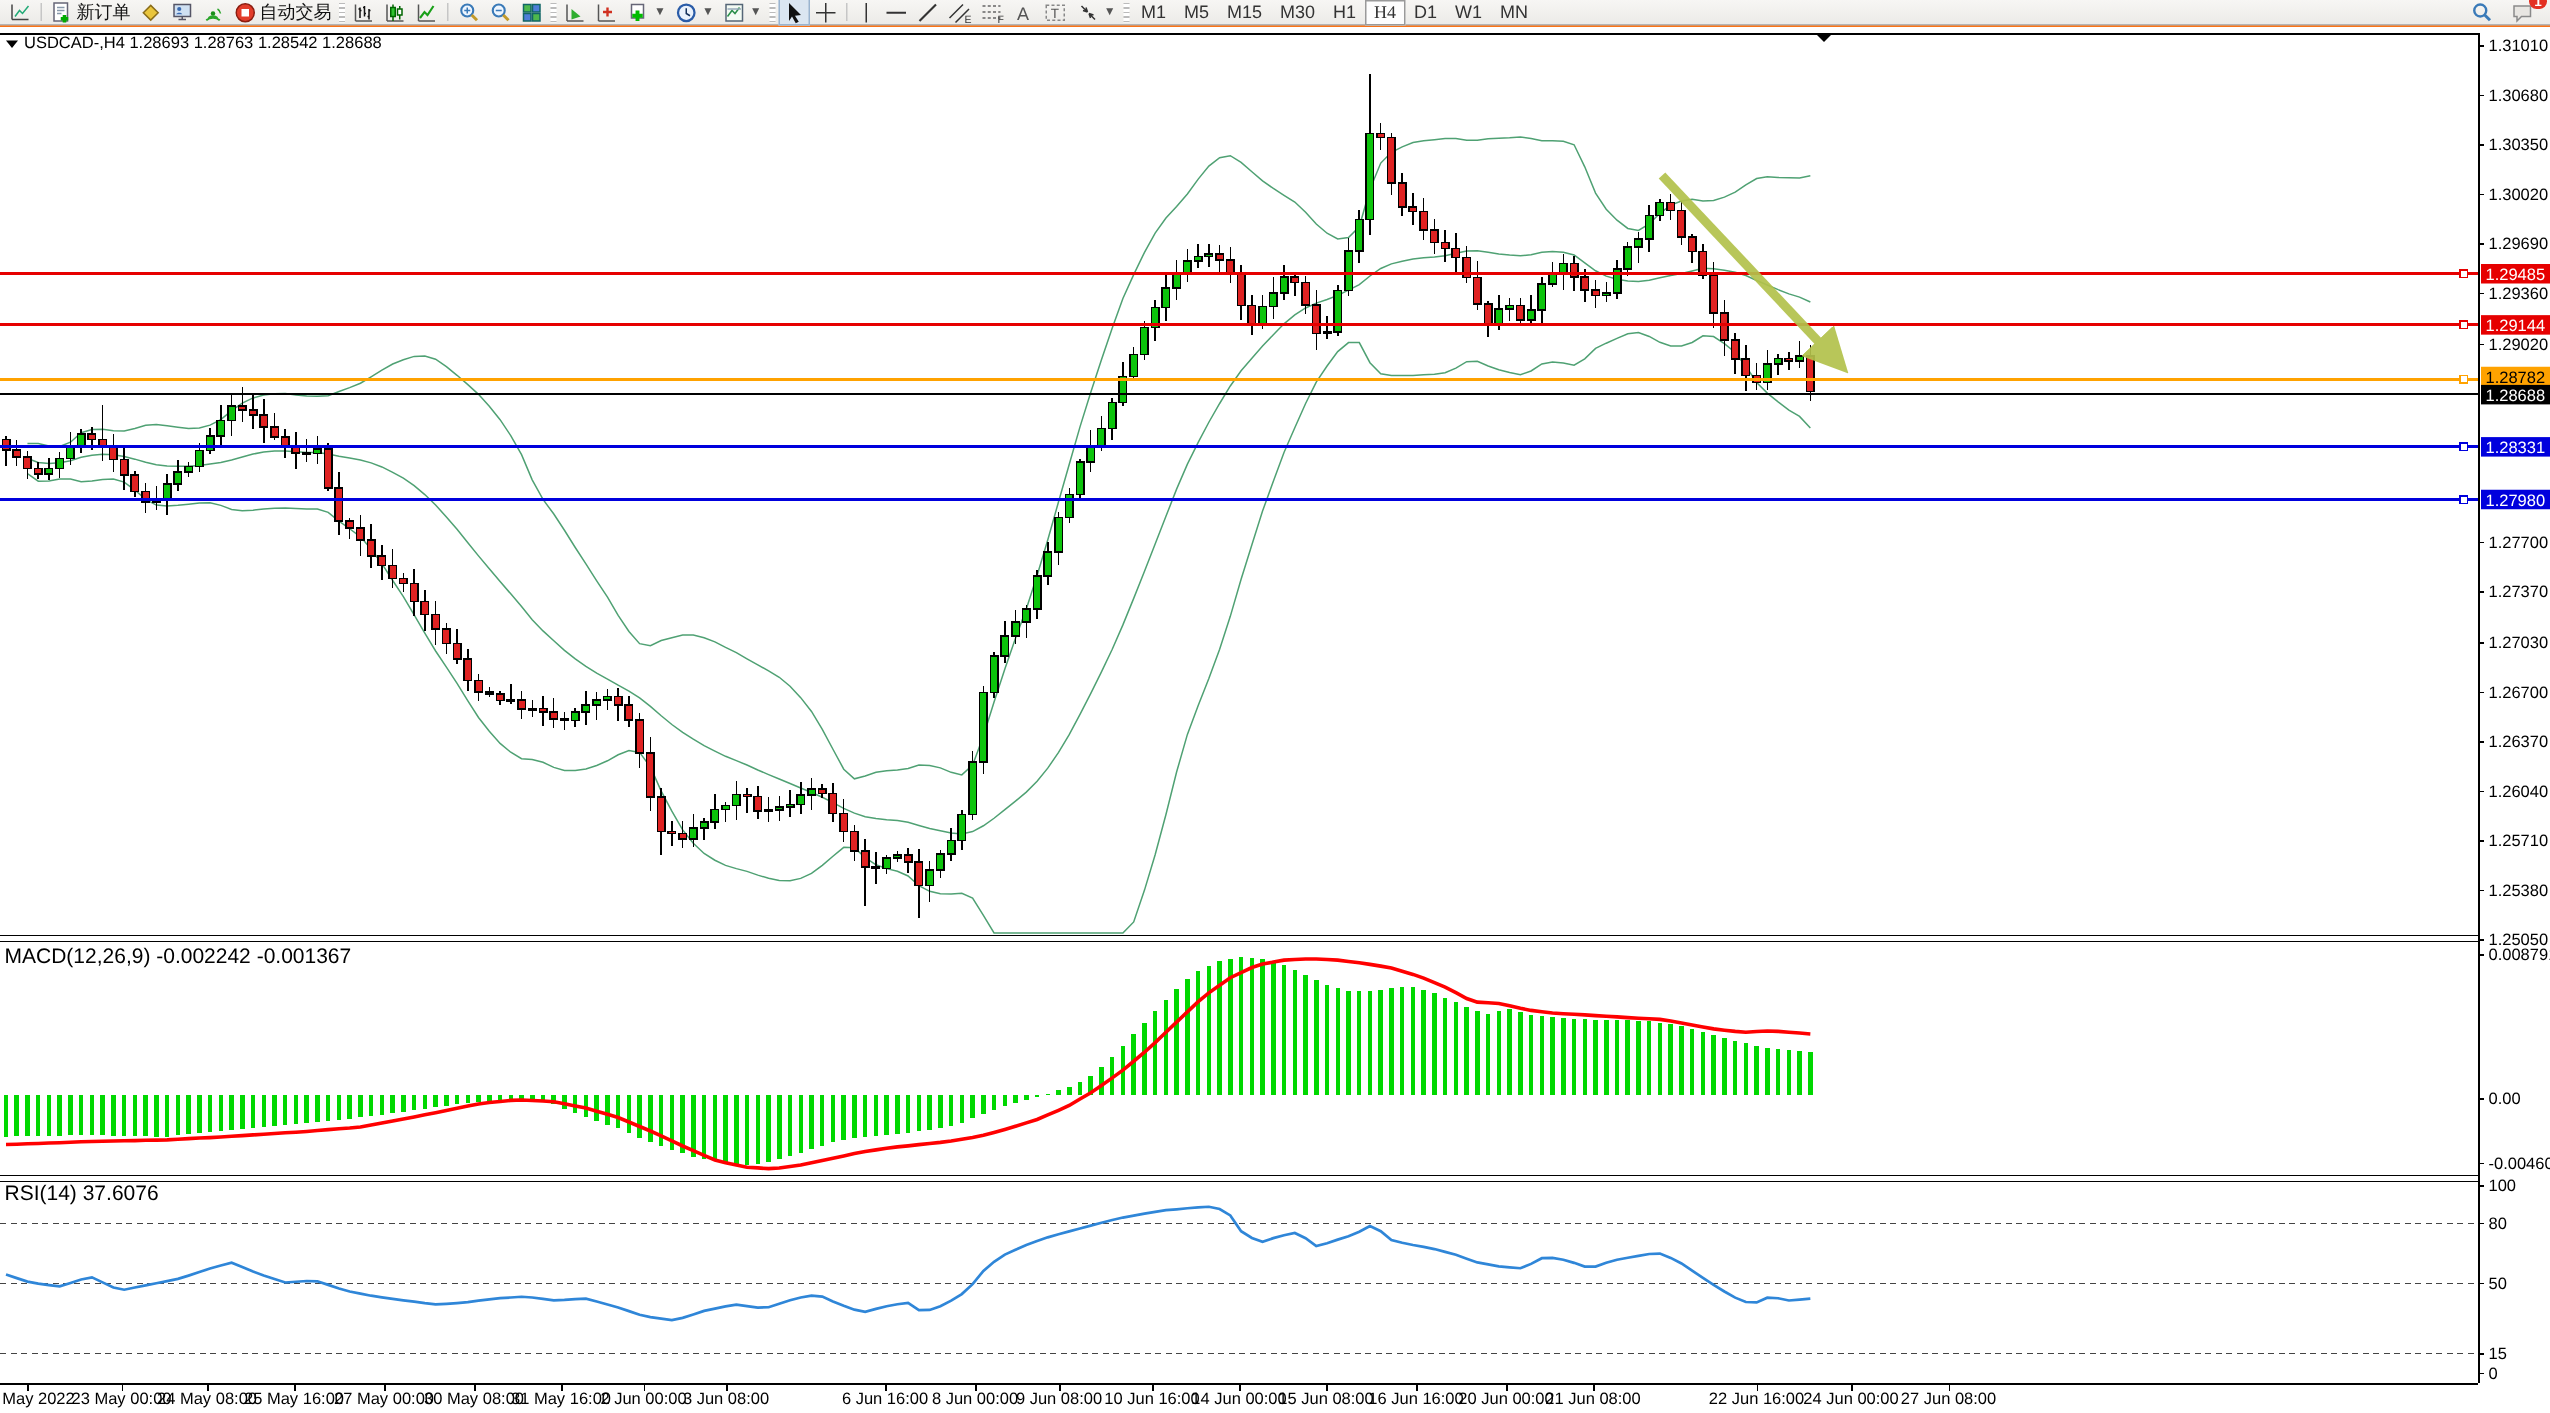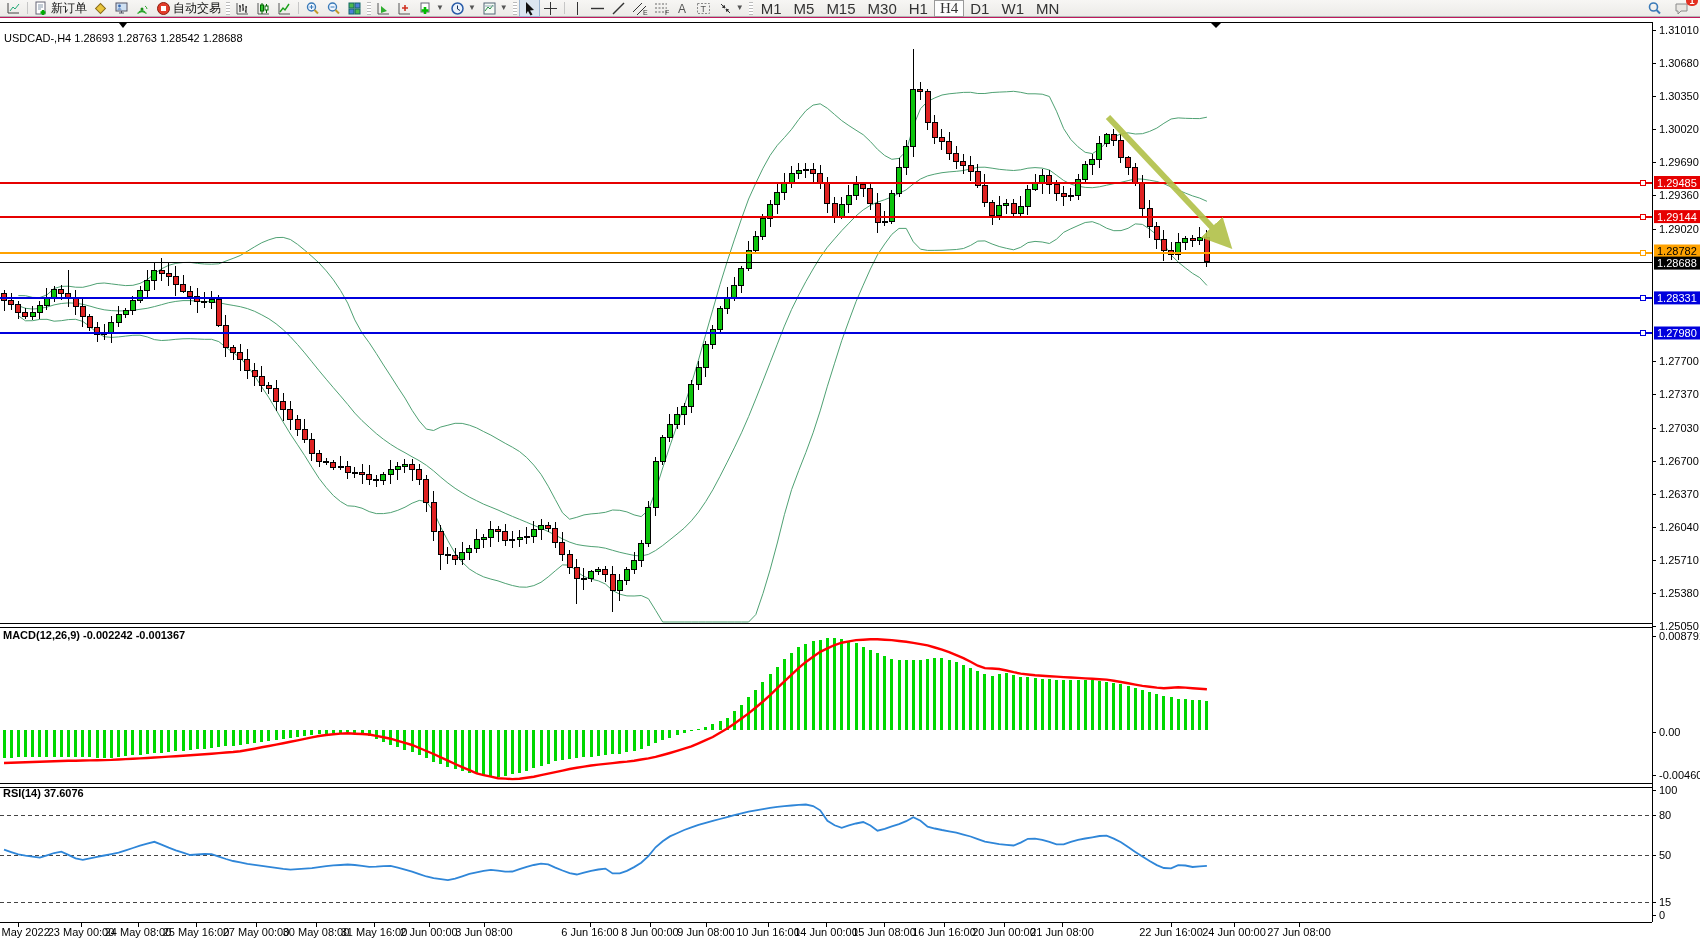--- a/index.html
+++ b/index.html
@@ -1,35 +1,35 @@
 <!DOCTYPE html>
 <html><head>
 <meta charset="utf-8">
 <style>
   html,body{margin:0;padding:0;background:#fff;width:1700px;height:942px;overflow:hidden;
     font-family:"Liberation Sans",sans-serif;-webkit-font-smoothing:none;}
-  #app{position:absolute;inset:0;width:1700px;height:942px;background:#be185d;}
+  #app{position:absolute;inset:0;width:1700px;height:942px;background:#f97316;}
   
   #toolbar{position:absolute;top:0;left:0;width:1700px;height:17px;background:linear-gradient(#f7f6f4,#ecebe8);
     border-bottom:1px solid #b4b4b4;display:flex;align-items:center;padding:0 3px;box-sizing:border-box;z-index:10;}
   .tb-btn{height:16px;display:flex;align-items:center;gap:2px;padding:0 2px;border:1px solid transparent;cursor:default;}
   .tb-btn.active{background:#dbe6f1;border:1px solid #9ab4cf;}
   .tb-sep{width:1px;height:12px;background:#c6c6c6;margin:0 3px;flex:none;}
   .tb-grip{width:4px;height:13px;margin:0 2px;flex:none;background:repeating-linear-gradient(#bbb 0 1px,#fff 1px 3px);}
   .tb-label{font-size:12px;color:#111;white-space:nowrap;line-height:15px;}
   .caret{font-size:8px;color:#555;line-height:8px;margin-left:1px;}
-  .tf-btn{font-size:15px;color:#333;padding:0 5px;height:15px;line-height:15px;border:1px solid transparent;}
+  .tf-btn{font-size:12px;color:#333;padding:0 5px;height:15px;line-height:15px;border:1px solid transparent;}
   .tf-btn.active{background:#fdfdfd;border:1px solid #9a9a9a;font-family:Liberation Serif, serif;}
   #tb-right{margin-left:auto;display:flex;align-items:center;gap:6px;padding-right:4px;}
   .nbadge{position:absolute;top:-4px;right:-6px;background:#e33022;color:#fff;font-size:9px;line-height:10px;
     min-width:10px;height:10px;border-radius:6px;text-align:center;padding:0 1px;font-weight:bold;}
   
-  .chart-title{position:absolute;left:4px;top:23px;font-size:11px;color:#000;z-index:5;display:flex;align-items:center;gap:4px;flex-direction:column;}
+  .chart-title{position:absolute;left:4px;top:23px;font-size:11px;color:#000;z-index:5;display:flex;align-items:center;gap:4px;}
   .tri{width:0;height:0;border-left:4px solid transparent;border-right:4px solid transparent;border-top:5px solid #000;display:inline-block;}
-  .ind-label{position:absolute;left:3px;font-size:11px;color:#000;z-index:5;font-weight:bold;}
+  .ind-label{position:absolute;left:3px;font-size:14px;color:#000;z-index:5;}
   #macd-label{top:629px;}
   #rsi-label{top:787px;text-align:center;}
   svg text{font-family:"Liberation Sans",sans-serif;}
 </style>
 </head>
 <body>
 
 <div id="app">
 
   <div id="toolbar">

